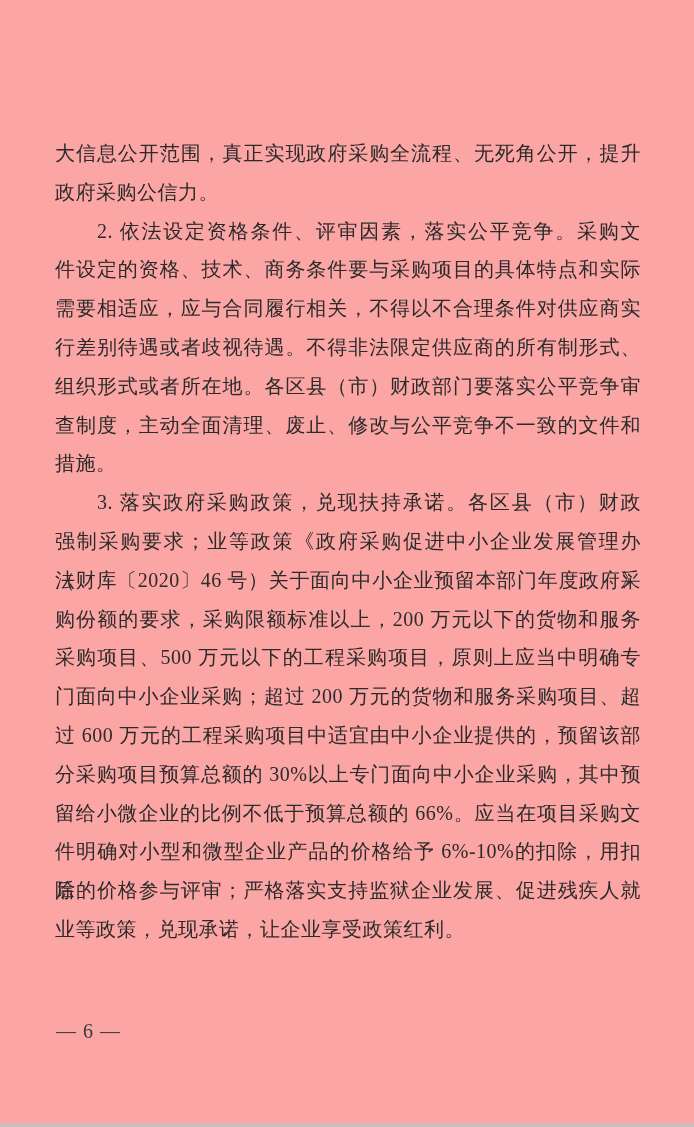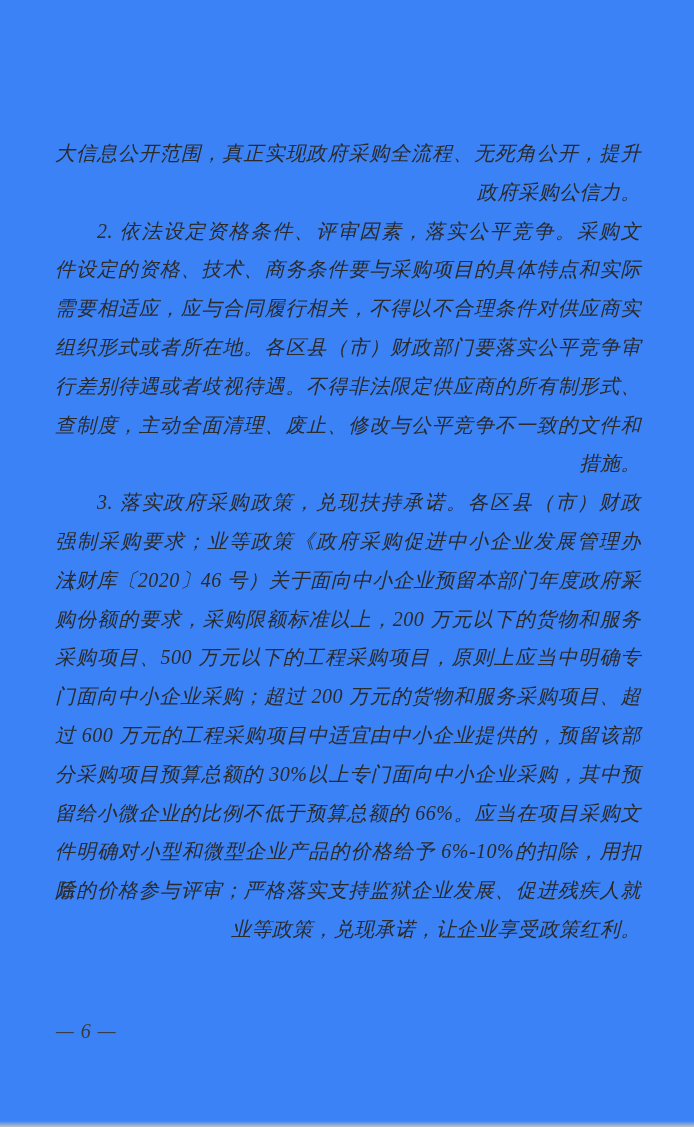--- a/index.html
+++ b/index.html
@@ -4,38 +4,37 @@
 <style>
   html, body {
     margin: 0;
     padding: 0;
     background: #ffffff;
   }
   .page {
     position: relative;
     width: 694px;
     height: 1127px;
-    background: #3b82f6;
+    background: #fca5a5;
     overflow: hidden;
     font-family: "Liberation Serif", "DejaVu Serif", serif;
-    font-style: italic;
   }
   .textblock {
     position: absolute;
     left: 55px;
     top: 134px;
     width: 586px;
     font-size: 20px;
     line-height: 38.8px;
     color: #2b2b2b;
     letter-spacing: 0.5px;
   }
   .line {
     height: 38.8px;
-    text-align: right;
+    text-align: left;
   }
   .line.fill {
     text-align: justify;
     text-align-last: justify;
     text-justify: inter-character;
   }
   .line.indent {
     padding-left: 42px;
   }
   .page-number {
@@ -63,22 +62,22 @@
 <div class="page">
 
   <div class="textblock">
 
     <div class="line fill">大信息公开范围，真正实现政府采购全流程、无死角公开，提升</div>
     <div class="line">政府采购公信力。</div>
 
     <div class="line fill indent">2. 依法设定资格条件、评审因素，落实公平竞争。采购文</div>
     <div class="line fill">件设定的资格、技术、商务条件要与采购项目的具体特点和实际</div>
     <div class="line fill">需要相适应，应与合同履行相关，不得以不合理条件对供应商实</div>
+    <div class="line fill">行差别待遇或者歧视待遇。不得非法限定供应商的所有制形式、</div>
     <div class="line fill">组织形式或者所在地。各区县（市）财政部门要落实公平竞争审</div>
-    <div class="line fill">行差别待遇或者歧视待遇。不得非法限定供应商的所有制形式、</div>
     <div class="line fill">查制度，主动全面清理、废止、修改与公平竞争不一致的文件和</div>
     <div class="line">措施。</div>
 
     <div class="line fill indent">3. 落实政府采购政策，兑现扶持承诺。各区县（市）财政</div>
     <div class="line fill">强制采购要求；业等政策《政府采购促进中小企业发展管理办法》</div>
     <div class="line fill">（财库〔2020〕46 号）关于面向中小企业预留本部门年度政府采</div>
     <div class="line fill">购份额的要求，采购限额标准以上，200 万元以下的货物和服务</div>
     <div class="line fill">采购项目、500 万元以下的工程采购项目，原则上应当中明确专</div>
     <div class="line fill">门面向中小企业采购；超过 200 万元的货物和服务采购项目、超</div>
     <div class="line fill">过 600 万元的工程采购项目中适宜由中小企业提供的，预留该部</div>

